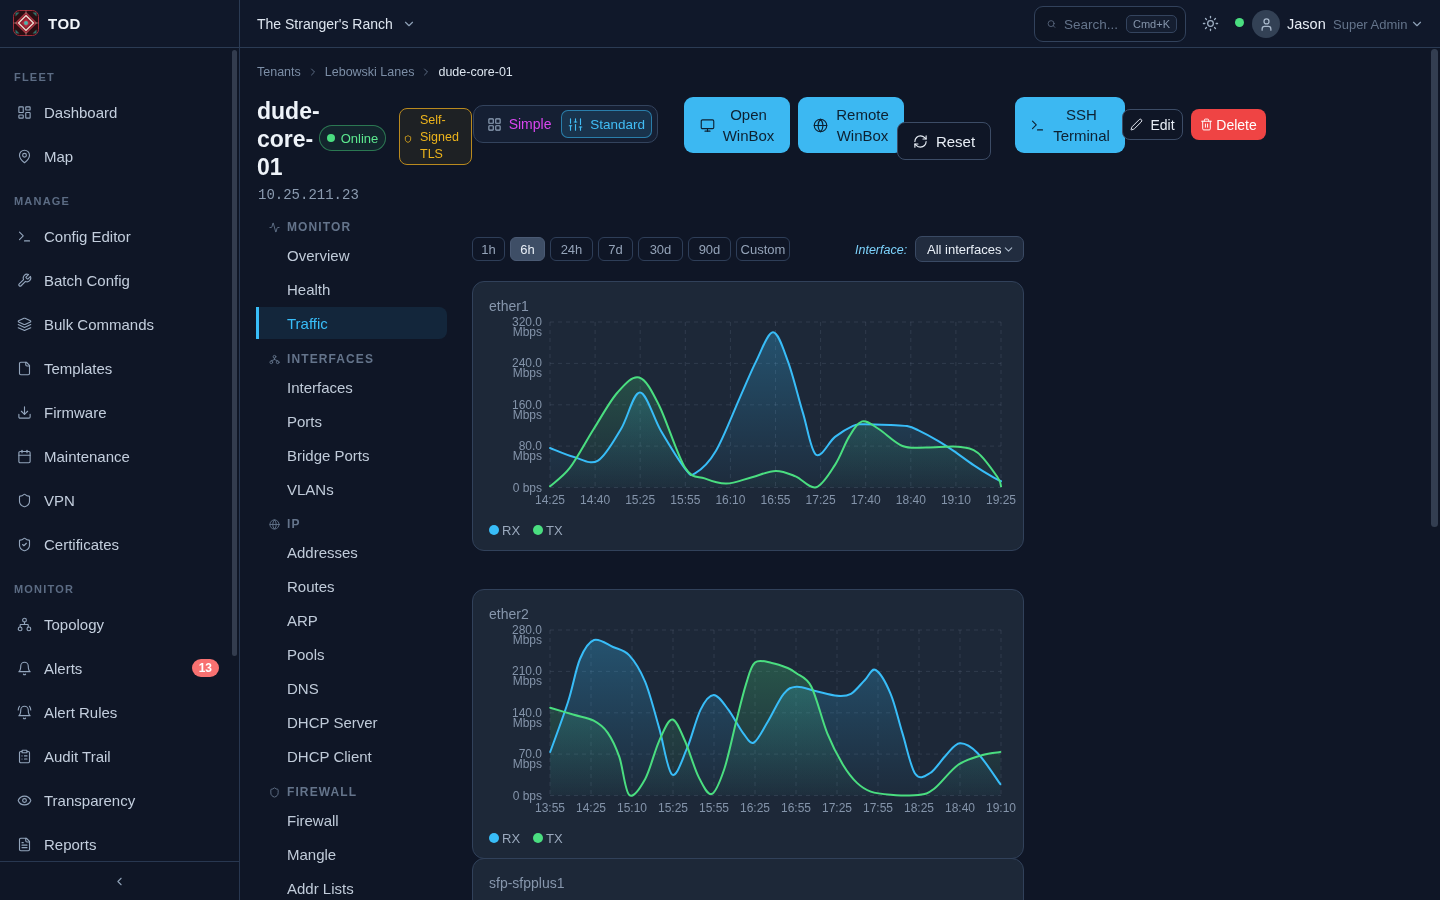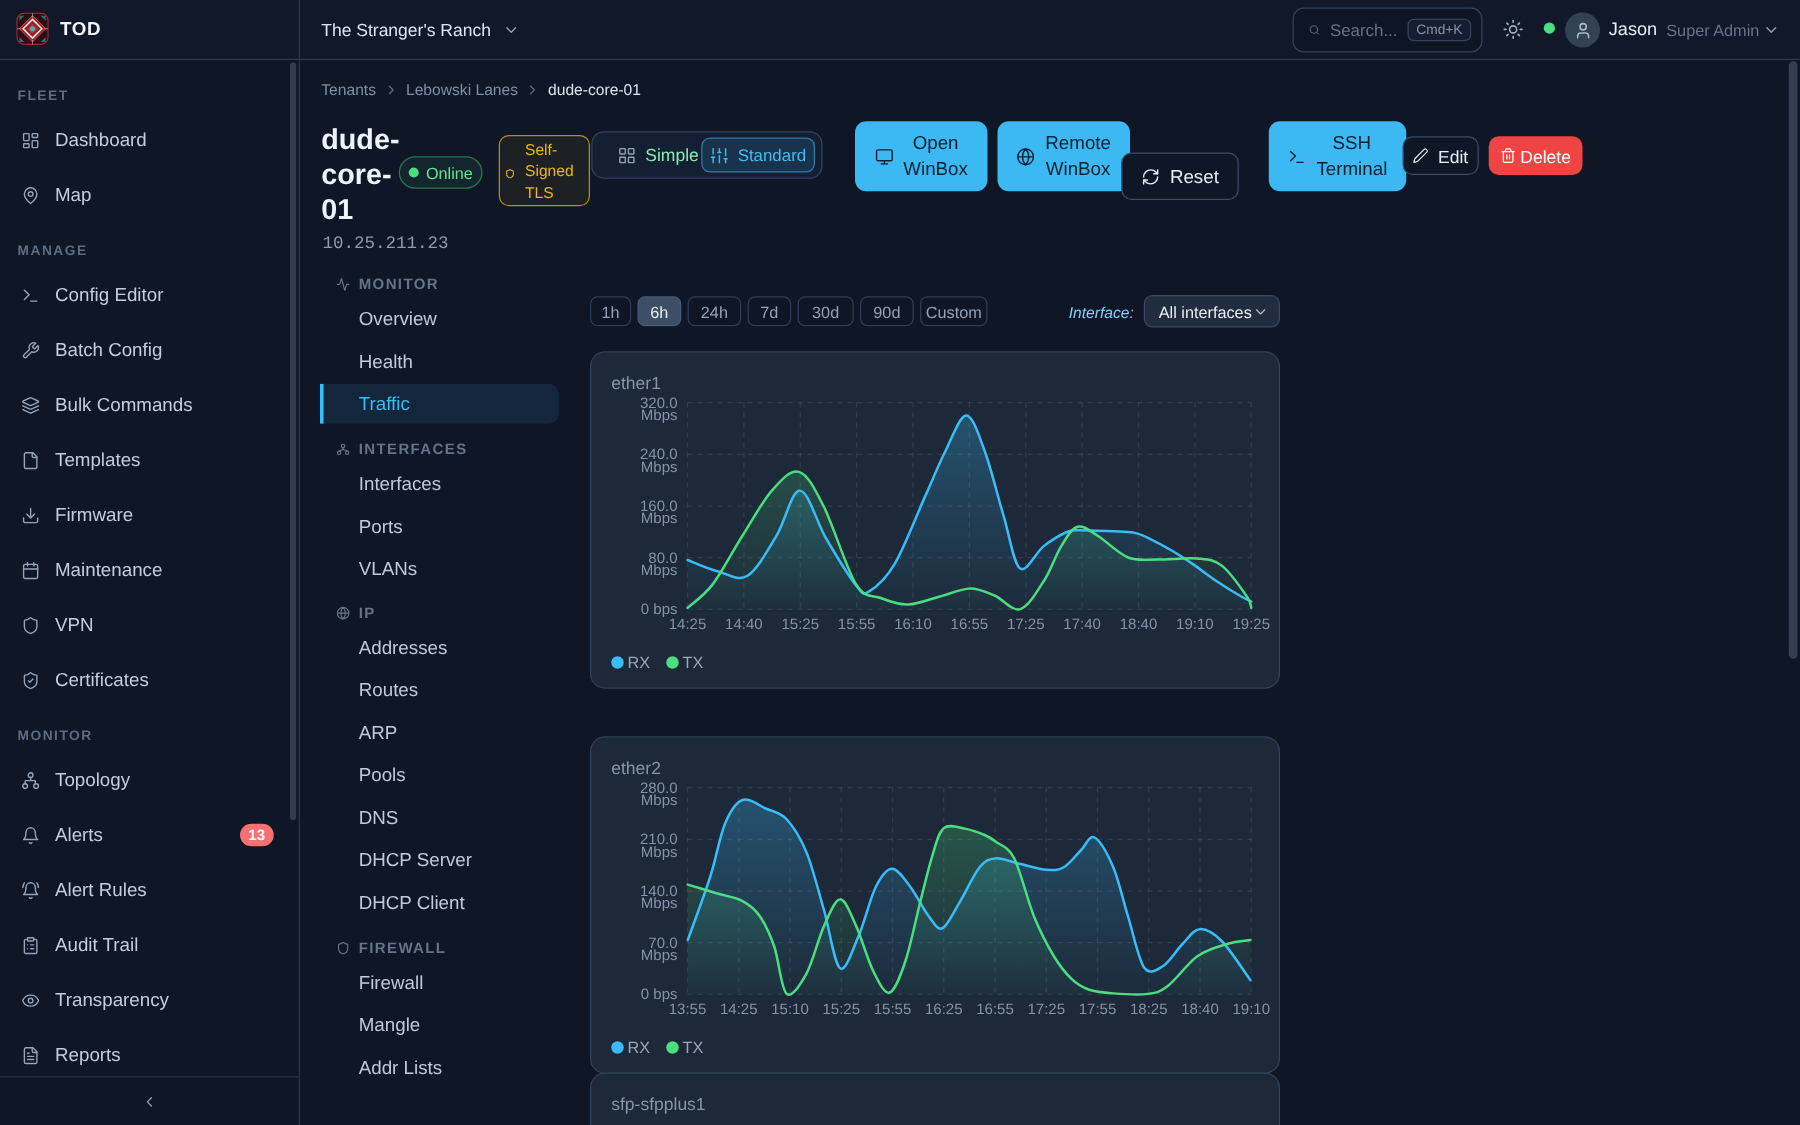--- a/index.html
+++ b/index.html
@@ -44,21 +44,21 @@
 #onlinepill .d { width:8px; height:8px; border-radius:50%; background:#4ade80; }
 #onlinepill span { color:#5ce88f; font-size:13px; }
 #tls { position:absolute; left:399px; top:108px; width:73px; height:57px; border:1px solid #b98a1f; background:rgba(234,179,8,0.07); border-radius:8px; color:#edb41c; font-size:12.5px; line-height:17px; padding:3px 0 0 20px; }
 #tls .sh { position:absolute; left:4px; top:22px; }
 
 
 #toggle { position:absolute; left:473px; top:105px; width:185px; height:38px; background:#151f33; border:1px solid #33435d; border-radius:10px; display:flex; align-items:center; padding:0 5px; gap:2px; }
 #toggle .t { display:flex; align-items:center; justify-content:center; gap:7px; font-size:14px; height:28px; border-radius:7px; }
 #toggle .simple { width:81px; }
 #toggle .std { width:92px; font-size:13.5px; }
-#toggle .simple { color:#86efac;justify-content:flex-end; }
+#toggle .simple { color:#d946ef; }
 #toggle .simple svg { color:#93a5bc; }
 #toggle .std { color:#41bdf5; background:rgba(56,189,248,0.13); border:1px solid rgba(56,189,248,0.55); }
 
 
 .bigbtn { position:absolute; top:97px; height:56px; background:#3cb8f2; border-radius:9px; color:#0d2132; font-size:15px; font-weight:500; display:flex; align-items:center; justify-content:center; gap:8px; text-align:center; line-height:21px;margin-left:16px; }
 .darkbtn { position:absolute; background:#0f1626; border:1px solid #3c4c66; border-radius:8px; color:#e8eef6; font-size:15px; display:flex; align-items:center; justify-content:center; gap:8px; }
 #btn-delete { position:absolute; left:1191px; top:109px; width:75px; height:31px; background:#ef4444; border-radius:8px; color:#fff; font-size:14px; display:flex; align-items:center; justify-content:center; gap:3px; }
 
 
 #secnav { position:absolute; left:256px; top:210px; width:191px; }
@@ -383,20 +383,21 @@
         <circle cx="5" cy="18" r="3"></circle>
         <circle cx="19" cy="18" r="3"></circle>
         <path d="M12 9v3"></path>
         <path d="M12 12 5 15"></path>
         <path d="m12 12 7 3"></path>
       </svg>
       <span>INTERFACES</span>
     </div>
 <div class="sitem">Interfaces</div>
 <div class="sitem">Ports</div>
+<div class="sitem">Bridge Ports</div>
 <div class="sitem">VLANs</div>
 <div class="shead" style="margin-top:9px">
       <svg class="sic" width="11" height="11" viewBox="0 0 24 24" fill="none" stroke="currentColor" stroke-width="2" stroke-linecap="round" stroke-linejoin="round">
         <circle cx="12" cy="12" r="10"></circle>
         <path d="M12 2a14.5 14.5 0 0 0 0 20 14.5 14.5 0 0 0 0-20"></path>
         <path d="M2 12h20"></path>
       </svg>
       <span>IP</span>
     </div>
 <div class="sitem">Addresses</div>

